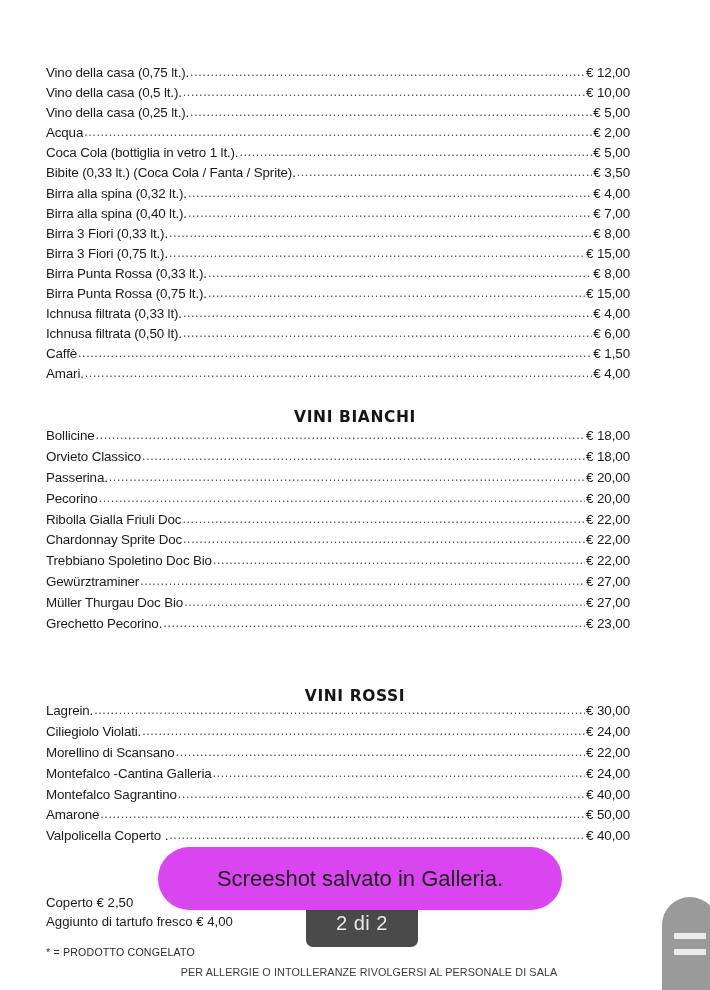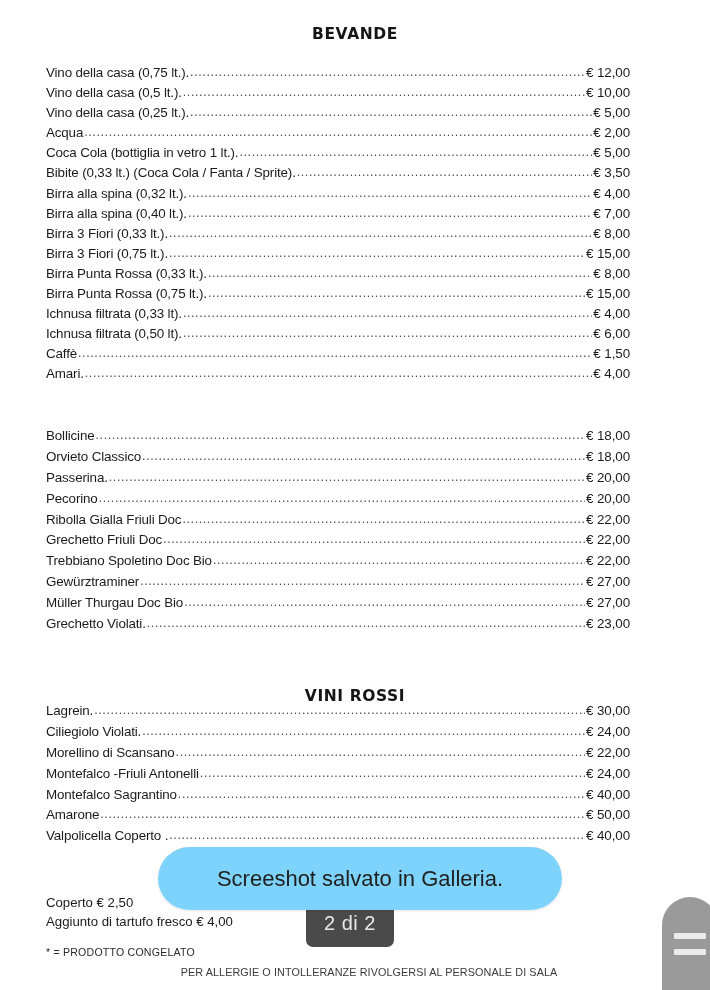--- a/index.html
+++ b/index.html
@@ -120,40 +120,40 @@
     color: #3a3a3a;
     padding-left: 28px;
     box-sizing: border-box;
   }
 
   
   .page-badge {
     position: absolute;
     left: 306px;
     top: 900px;
-    width: 88px;
+    width: 112px;
     height: 47px;
     background: #4a4a4a;
     border-radius: 7px;
     color: #e8e8e8;
     font-size: 20px;
     display: flex;
     align-items: center;
     justify-content: center;
     letter-spacing: 0.5px;
   }
 
   
   .toast {
     position: absolute;
     left: 158px;
     top: 847px;
     width: 404px;
     height: 63px;
-    background: #7dd3fc;
+    background: #d946ef;
     border-radius: 32px;
     display: flex;
     align-items: center;
     justify-content: center;
     color: #1f1f1f;
     font-size: 22px;
     font-family: "Liberation Sans", sans-serif;
     box-shadow: 0 1px 3px rgba(0,0,0,0.10);
   }
 
@@ -176,21 +176,20 @@
     border-radius: 1px;
   }
   .drawer-handle .bar.b1 { top: 36px; }
   .drawer-handle .bar.b2 { top: 52px; }
 </style>
 </head>
 <body>
 
 <div class="page">
 
-  <div class="section-head block" id="head-bevande">BEVANDE</div>
 
   <ul class="menu-list block" id="list-bevande">
       <li class="row">
         <span class="name">Vino della casa (0,75 lt.).</span>
         <span class="leader">....................................................................................................................................................................................</span>
         <span class="price">€ 12,00</span>
       </li>
       <li class="row">
         <span class="name">Vino della casa (0,5 lt.).</span>
         <span class="leader">....................................................................................................................................................................................</span>
@@ -261,20 +260,21 @@
         <span class="leader">....................................................................................................................................................................................</span>
         <span class="price">€ 1,50</span>
       </li>
       <li class="row">
         <span class="name">Amari.</span>
         <span class="leader">....................................................................................................................................................................................</span>
         <span class="price">€ 4,00</span>
       </li>
     </ul>
 
+  <div class="section-head block" id="head-bianchi">VINI BIANCHI</div>
 
   <ul class="menu-list block" id="list-bianchi">
       <li class="row">
         <span class="name">Bollicine</span>
         <span class="leader">....................................................................................................................................................................................</span>
         <span class="price">€ 18,00</span>
       </li>
       <li class="row">
         <span class="name">Orvieto Classico</span>
         <span class="leader">....................................................................................................................................................................................</span>
@@ -289,41 +289,41 @@
         <span class="name">Pecorino</span>
         <span class="leader">....................................................................................................................................................................................</span>
         <span class="price">€ 20,00</span>
       </li>
       <li class="row">
         <span class="name">Ribolla Gialla Friuli Doc</span>
         <span class="leader">....................................................................................................................................................................................</span>
         <span class="price">€ 22,00</span>
       </li>
       <li class="row">
-        <span class="name">Grechetto Friuli Doc</span>
+        <span class="name">Chardonnay Sprite Doc</span>
         <span class="leader">....................................................................................................................................................................................</span>
         <span class="price">€ 22,00</span>
       </li>
       <li class="row">
         <span class="name">Trebbiano Spoletino Doc Bio</span>
         <span class="leader">....................................................................................................................................................................................</span>
         <span class="price">€ 22,00</span>
       </li>
       <li class="row">
         <span class="name">Gewürztraminer</span>
         <span class="leader">....................................................................................................................................................................................</span>
         <span class="price">€ 27,00</span>
       </li>
       <li class="row">
         <span class="name">Müller Thurgau Doc Bio</span>
         <span class="leader">....................................................................................................................................................................................</span>
         <span class="price">€ 27,00</span>
       </li>
       <li class="row">
-        <span class="name"> Grechetto Violati.</span>
+        <span class="name"> Grechetto Pecorino.</span>
         <span class="leader">....................................................................................................................................................................................</span>
         <span class="price">€ 23,00</span>
       </li>
     </ul>
 
   <div class="section-head block" id="head-rossi">VINI ROSSI</div>
 
   <ul class="menu-list block" id="list-rossi">
       <li class="row">
         <span class="name">Lagrein.</span>
@@ -335,21 +335,21 @@
         <span class="leader">....................................................................................................................................................................................</span>
         <span class="price">€ 24,00</span>
       </li>
       <li class="row">
         <span class="name">Morellino di Scansano</span>
         <span class="leader">....................................................................................................................................................................................</span>
         <span class="price">€ 22,00</span>
       </li>
       <li class="row">
         <span class="name">Montefalco - </span>
-        <span class="name it">Friuli Antonelli</span>
+        <span class="name it">Cantina Galleria</span>
         <span class="leader">....................................................................................................................................................................................</span>
         <span class="price">€ 24,00</span>
       </li>
       <li class="row">
         <span class="name">Montefalco Sagrantino</span>
         <span class="leader">....................................................................................................................................................................................</span>
         <span class="price">€ 40,00</span>
       </li>
       <li class="row">
         <span class="name">Amarone</span>

